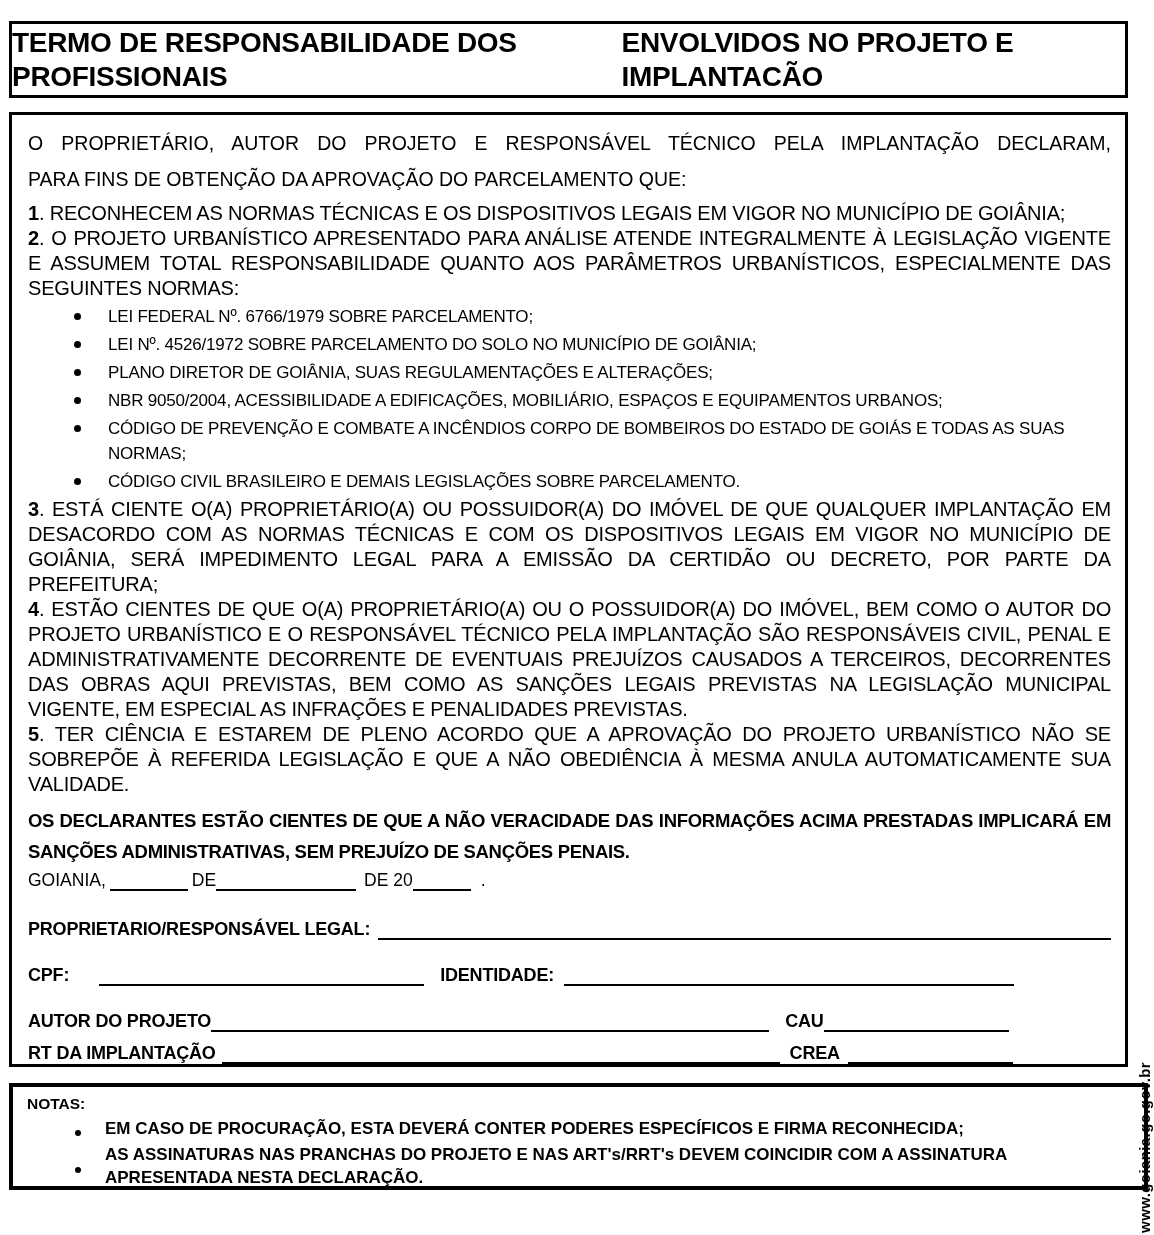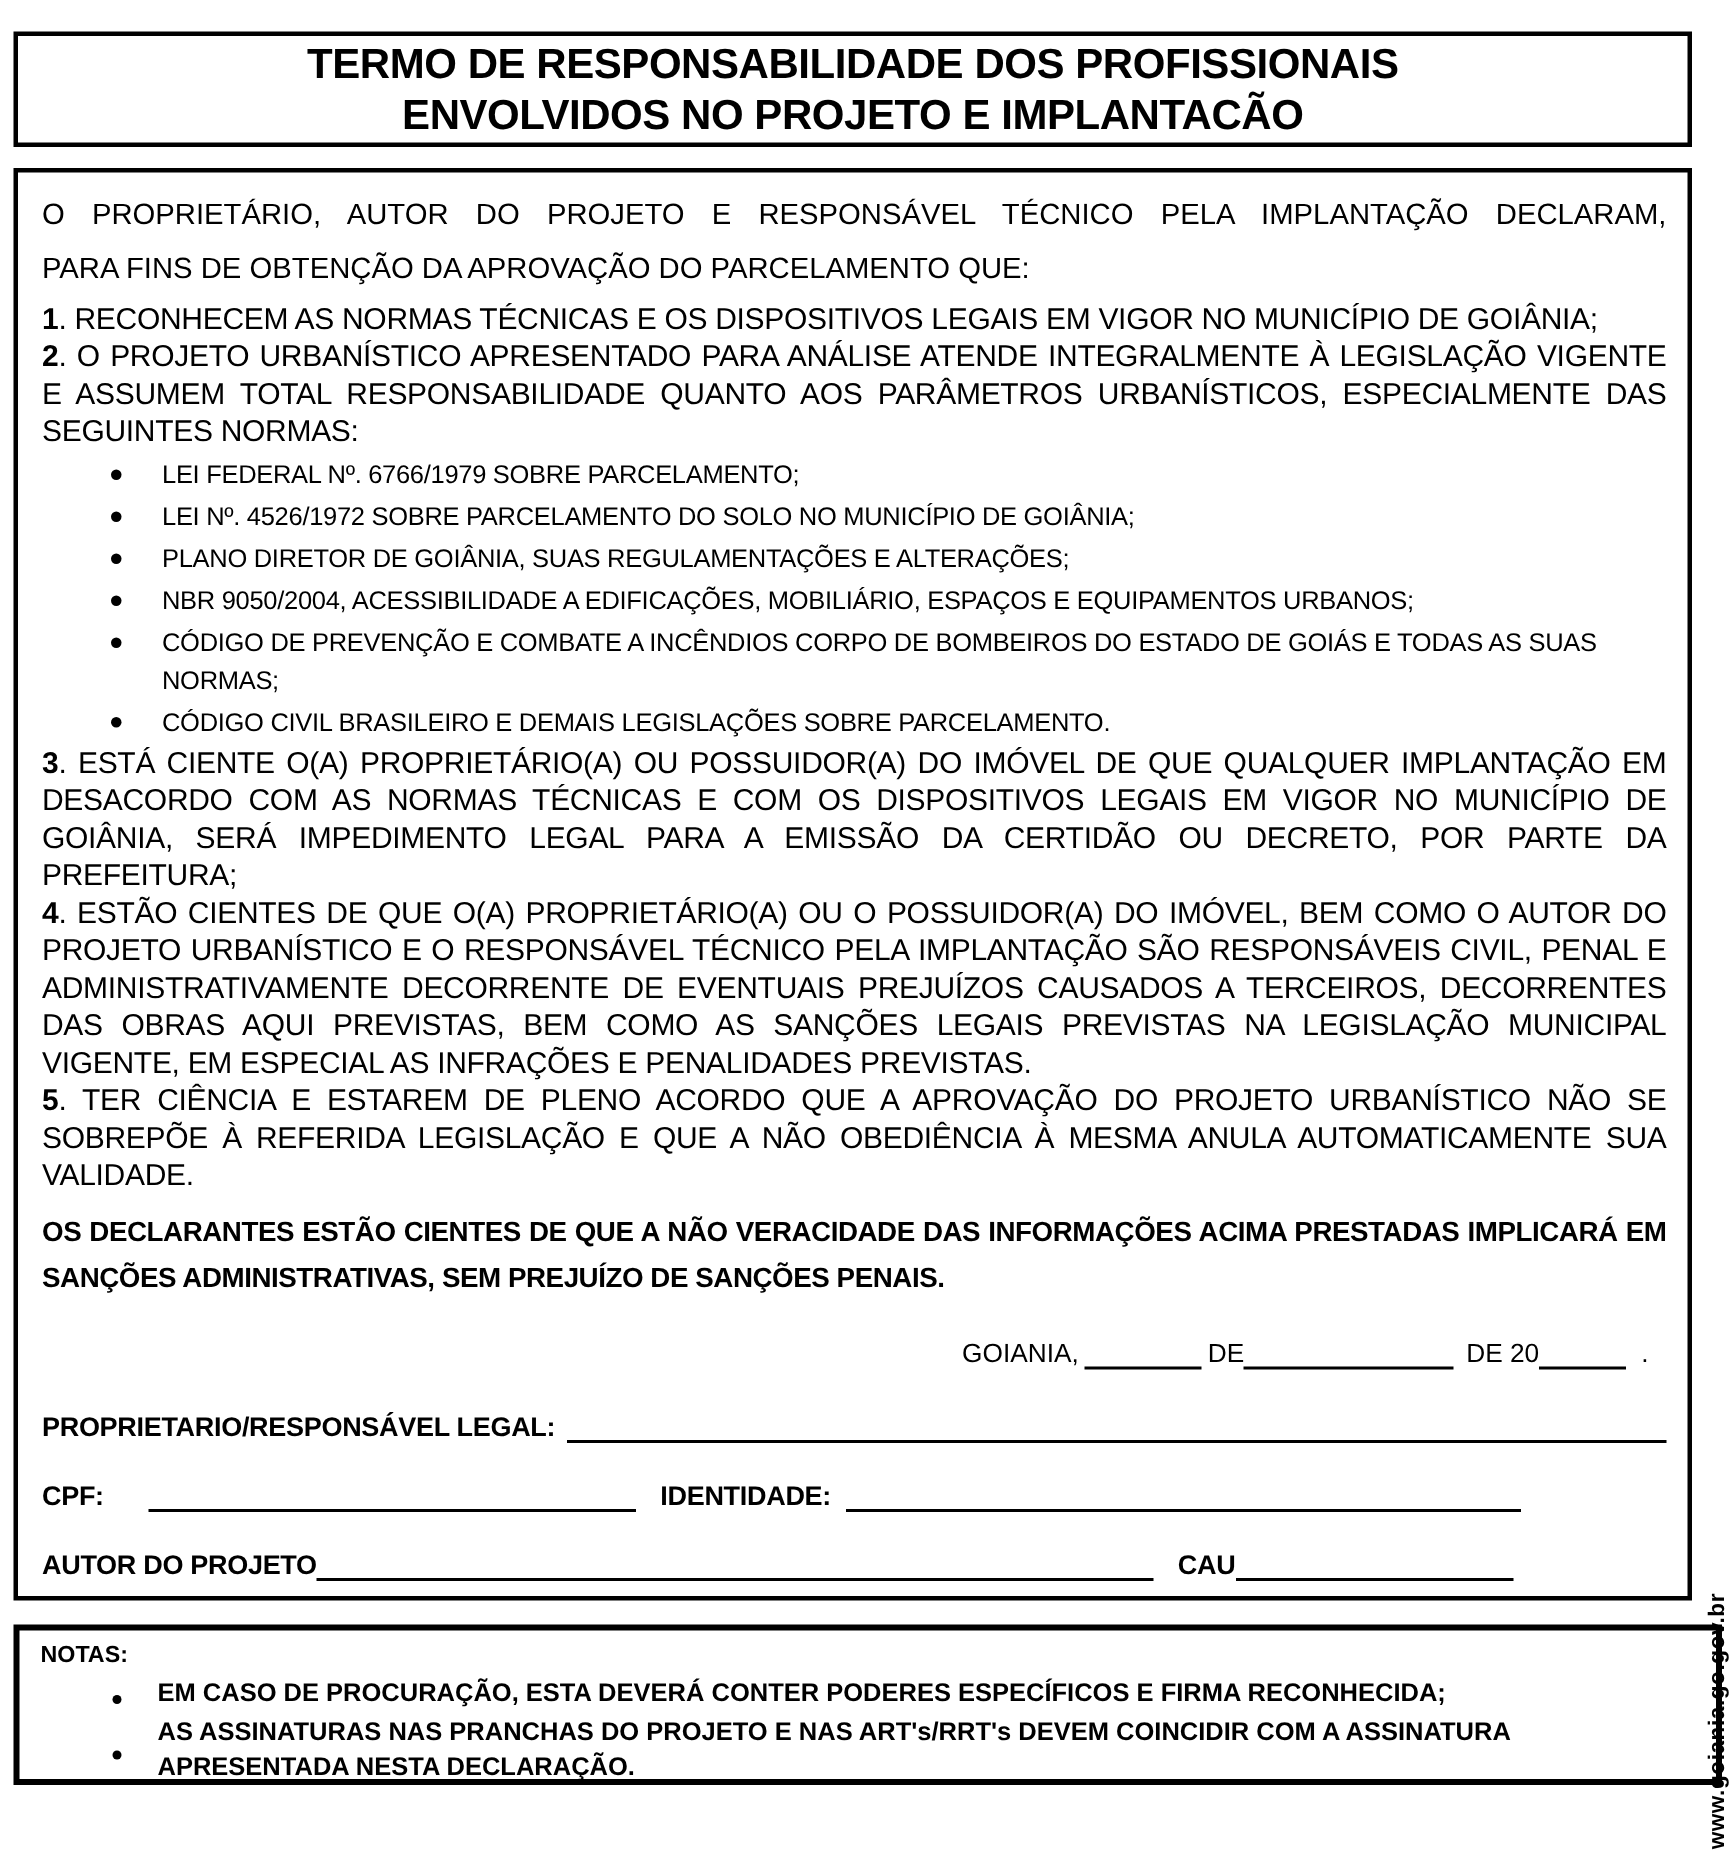--- a/index.html
+++ b/index.html
@@ -1,20 +1,20 @@
 <!DOCTYPE html>
 <html><head>
 <meta charset="utf-8">
 <style>
   * { margin:0; padding:0; box-sizing:border-box; }
   html,body { width:1154px; height:1235px; background:#fff; color:#000;
     font-family:"Liberation Sans", sans-serif; position:relative; overflow:hidden; }
 
   .title-box { position:absolute; left:9px; top:21px; width:1119px; height:77px;
-    border:3px solid #000; display:flex; flex-direction:column; justify-content:center;
+    border:3px solid #000; display:flex; justify-content:center;
     align-items:center; background:#fff; }
   .title-line { font-weight:bold; font-size:28px; line-height:34px; letter-spacing:-0.3px; }
 
   .main-box { position:absolute; left:9px; top:112px; width:1119px; height:955px;
     border:3px solid #000; padding:8px 14px 0 16px; overflow:hidden; background:#fff; }
 
   .intro { font-weight:normal; font-size:19.5px; line-height:36px; margin:2px 0 4px; }
   .intro .l1 { display:block; text-align:justify; text-align-last:justify; }
   .intro .l2 { display:block; }
 
@@ -22,22 +22,22 @@
   .para .num { font-weight:bold; }
 
   .norms { margin:3px 0 2px; }
   .norm { display:flex; font-size:17px; line-height:25px; letter-spacing:-0.2px; margin:3px 0; }
   .norm .dot { width:7px; height:7px; border-radius:50%; background:#000;
     margin:9px 27px 0 46px; flex:none; }
 
   .closing { font-weight:bold; font-size:18.5px; line-height:31px; text-align:justify;
     letter-spacing:-0.3px; margin-top:8px; }
 
-  .date-row { display:flex; justify-content:flex-end; align-items:flex-end;
-    font-size:17.5px; margin-top:24px; padding-right:12px; }
+  .date-row { display:flex; align-items:flex-end;
+    font-size:17.5px; margin-top:2px; padding-right:12px; }
   .blank { display:inline-block; border-bottom:2px solid #000; height:22px; }
   .date-row .b1 { width:78px; margin:0 4px; }
   .date-row .b2 { width:140px; margin-right:8px; }
   .date-row .b3 { width:58px; margin-right:10px; }
 
   .sig-row { display:flex; align-items:flex-end; font-weight:bold; font-size:18px;
     letter-spacing:-0.2px; }
   .sig-row .blank { height:24px; }
   .row-owner { margin-top:25px;align-items:flex-end; }
   .row-owner .blank { flex:1; margin-left:8px; }

